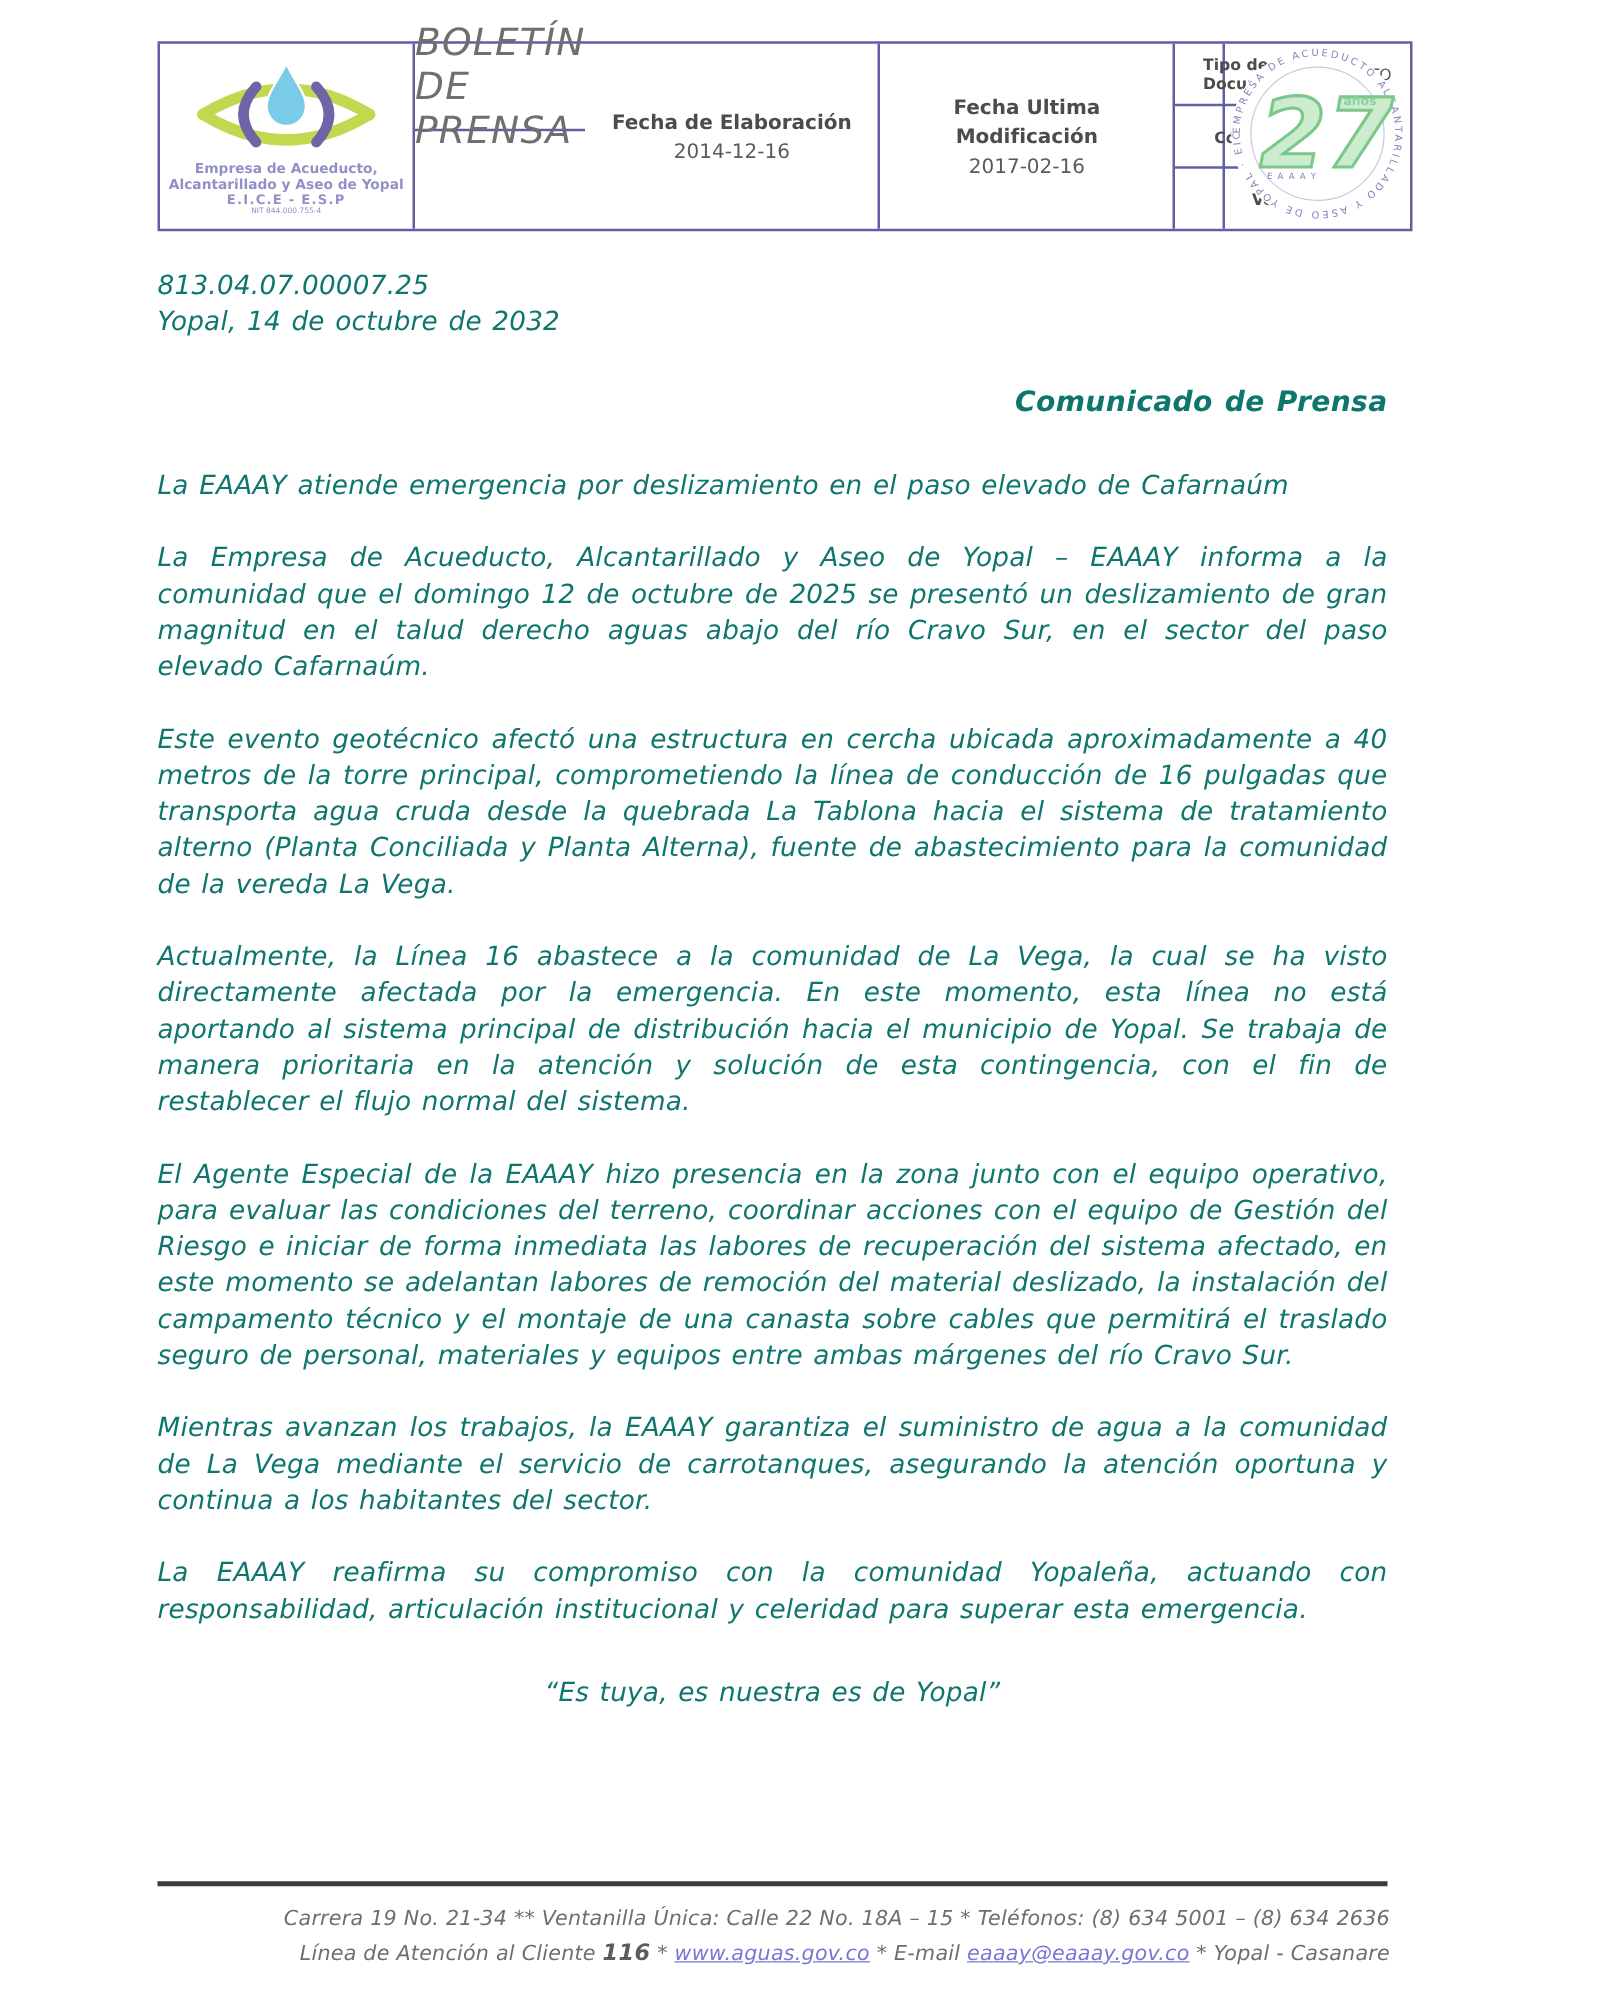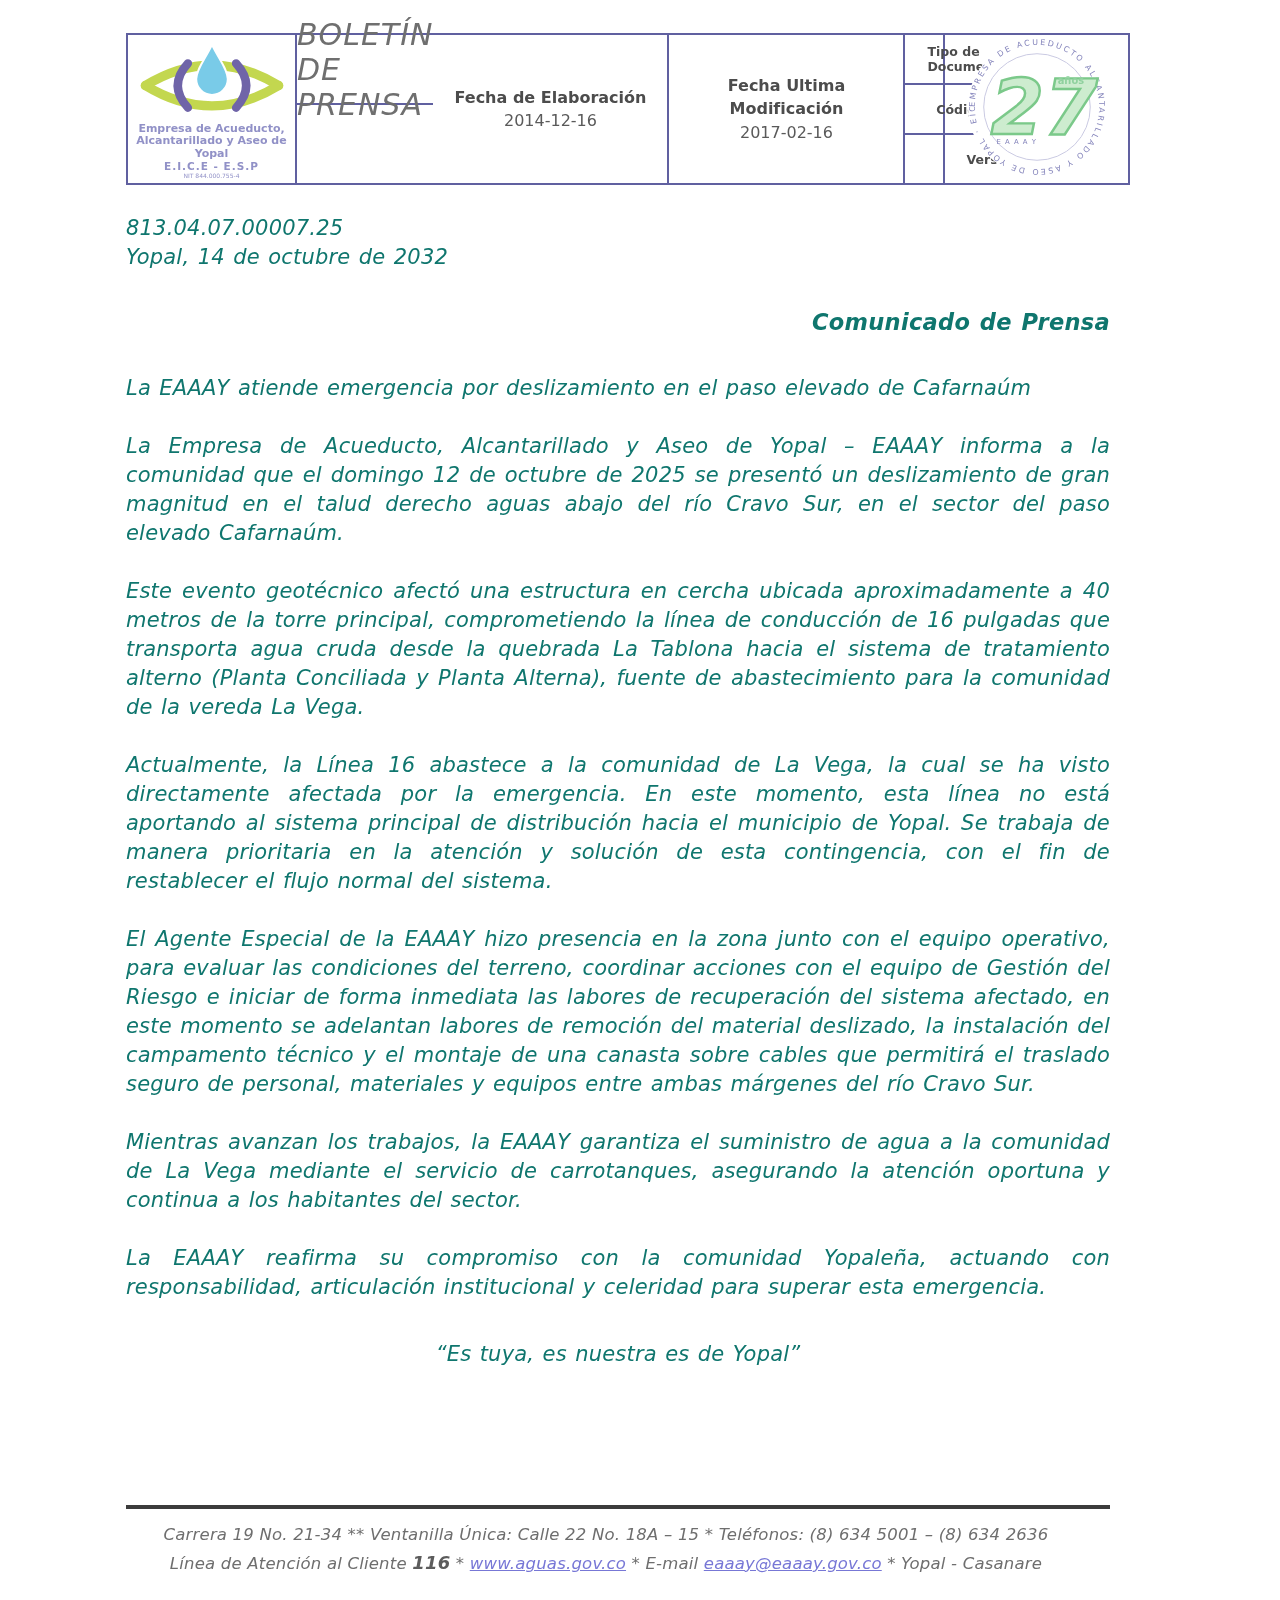--- a/index.html
+++ b/index.html
@@ -16,21 +16,21 @@
 
   
   .header-table {
     position:absolute; left:126px; top:33px;
     width:1004px; height:152px;
     border:2px solid #6060a0;
     display:flex;
     background:#fff;
   }
   .logo-cell {
-    width:169px; border-right:2px solid #6060a0;
+    width:204px; border-right:2px solid #6060a0;
     display:flex; flex-direction:column; align-items:center; justify-content:center;
     padding-top:4px;
   }
   .logo-caption { text-align:center; color:#9191c7; line-height:1.15; margin-top:2px; }
   .logo-caption .l1, .logo-caption .l2 { font-size:11px; font-weight:bold; }
   .logo-caption .l3 { font-size:10.5px; font-weight:bold; letter-spacing:1px; }
   .logo-caption .l4 { font-size:6px; }
 
   .mid-cell { width:648px; display:flex; flex-direction:row; border-right:2px solid #6060a0; }
   .title-row {
@@ -66,22 +66,22 @@
   .doc-heading { text-align:right; font-weight:bold; font-size:22.5px; margin-bottom:37px; letter-spacing:0.3px; }
   .body-area p.para { text-align:justify; margin-bottom:29px; }
   .slogan { text-align:center; margin-top:38px; }
 
   
   .footer-rule {
     position:absolute; left:126px; top:1505px; width:984px; height:4px;
     background:#3c3c3c;
   }
   .footer-text {
-    position:absolute; left:114px; top:1521px; width:984px;
-    text-align:center; font-style:italic; color:#6e6e6e;
+    position:absolute; left:128px; top:1521px; width:984px;
+    text-align:right; font-style:italic; color:#6e6e6e;
     font-size:16.5px; line-height:28px; letter-spacing:0.2px;
   }
   .footer-text .bold116 { font-weight:bold; font-size:18px; color:#5c5c5c; }
   .footer-text a { color:#7777d6; text-decoration:underline; }
 </style>
 </head>
 <body>
 
 <div class="page">
 

